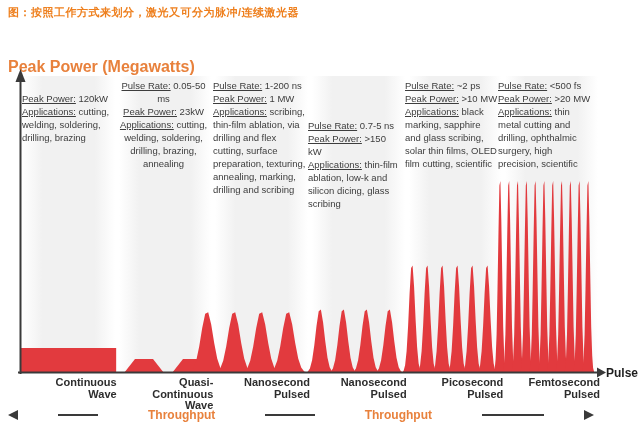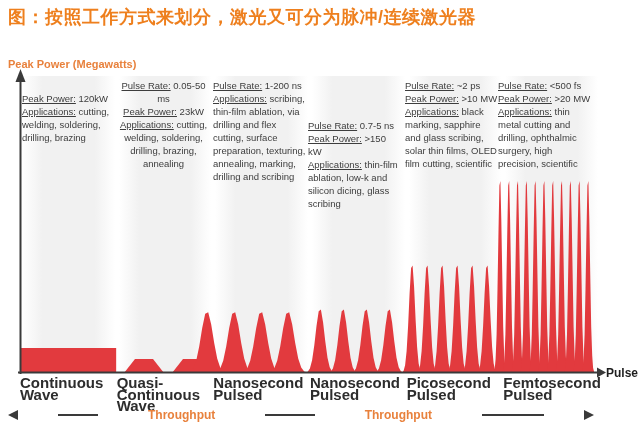--- a/index.html
+++ b/index.html
@@ -5,40 +5,40 @@
   html,body{margin:0;padding:0;}
   body{
     width:640px;height:440px;position:relative;overflow:hidden;
     background:#ffffff;
     font-family:"Liberation Sans", sans-serif;
     --red:#e23a3e; --title:#ee7f1d; --accent:#e8813c; --axis:#3a3a3a;
     --txt:#3d3d3d; --band:#f1f1f1;
   }
   .figure-title{
     position:absolute;left:8px;top:5px;width:620px;
-    font-size:18px;font-weight:bold;color:var(--title);letter-spacing:.5px;
+    font-size:11px;font-weight:bold;color:var(--title);letter-spacing:.5px;
     white-space:nowrap;
   }
   .ylabel{
     position:absolute;left:8px;top:58px;
-    font-size:11px;font-weight:bold;color:var(--accent);
+    font-size:16px;font-weight:bold;color:var(--accent);
   }
   .band{
     position:absolute;top:76px;height:297px;z-index:1;
     background:linear-gradient(90deg, rgba(241,241,241,0) 0%, var(--band) 22%, var(--band) 78%, rgba(241,241,241,0) 100%);
   }
   #wave-svg{position:absolute;left:0;top:0;z-index:2;}
   .info-col{
     position:absolute;width:93px;z-index:3;
     font-size:9.5px;line-height:13px;color:var(--txt);
   }
   .info-col .lbl{text-decoration:underline;}
   .seg-label{
-    position:absolute;top:377px;z-index:3;text-align:left;
-    font-size:15px;line-height:11.5px;font-weight:bold;color:#2d2d2d;
+    position:absolute;top:377px;z-index:3;text-align:right;
+    font-size:11px;line-height:11.5px;font-weight:bold;color:#2d2d2d;
     white-space:pre-line;
   }
   .time-label{
     position:absolute;left:606px;top:366px;z-index:3;
     font-size:12px;font-weight:bold;color:#1e1e1e;
   }
   .footer-row{
     position:absolute;left:8px;top:409px;width:586px;height:12px;z-index:4;
     display:flex;align-items:center;gap:40px;
   }
@@ -107,20 +107,21 @@
       <div><span class="lbl">Peak Power:</span> 120kW</div>
       <div><span class="lbl">Applications:</span> cutting, welding, soldering, drilling, brazing</div>
     </div>
     <div class="info-col" style="left: 117px; top: 79px; text-align: center;">
       <div><span class="lbl">Pulse Rate:</span> 0.05-50 ms</div>
       <div><span class="lbl">Peak Power:</span> 23kW</div>
       <div><span class="lbl">Applications:</span> cutting, welding, soldering, drilling, brazing, annealing</div>
     </div>
     <div class="info-col" style="left: 213px; top: 79px;">
       <div><span class="lbl">Pulse Rate:</span> 1-200 ns</div>
+      <div><span class="lbl">Peak Power:</span> 1 MW</div>
       <div><span class="lbl">Applications:</span> scribing, thin-film ablation, via drilling and flex cutting, surface preparation, texturing, annealing, marking, drilling and scribing</div>
     </div>
     <div class="info-col" style="left: 308px; top: 79px; margin-top: 40px;">
       <div><span class="lbl">Pulse Rate:</span> 0.7-5 ns</div>
       <div><span class="lbl">Peak Power:</span> &gt;150 kW</div>
       <div><span class="lbl">Applications:</span> thin-film ablation, low-k and silicon dicing, glass scribing</div>
     </div>
     <div class="info-col" style="left: 405px; top: 79px;">
       <div><span class="lbl">Pulse Rate:</span> ~2 ps</div>
       <div><span class="lbl">Peak Power:</span> &gt;10 MW</div>

